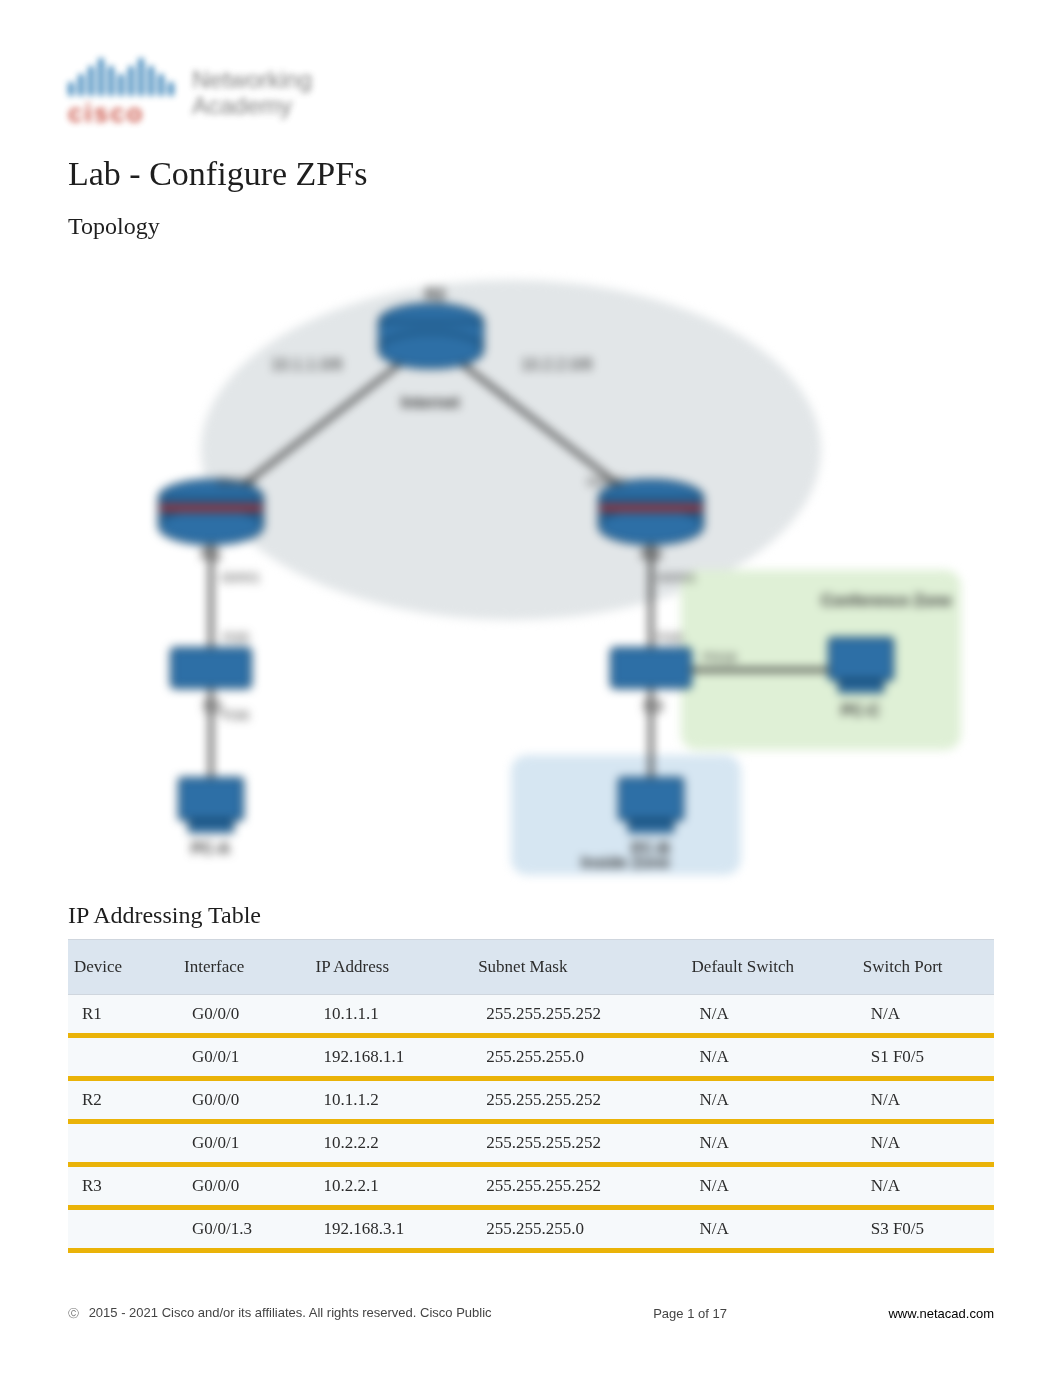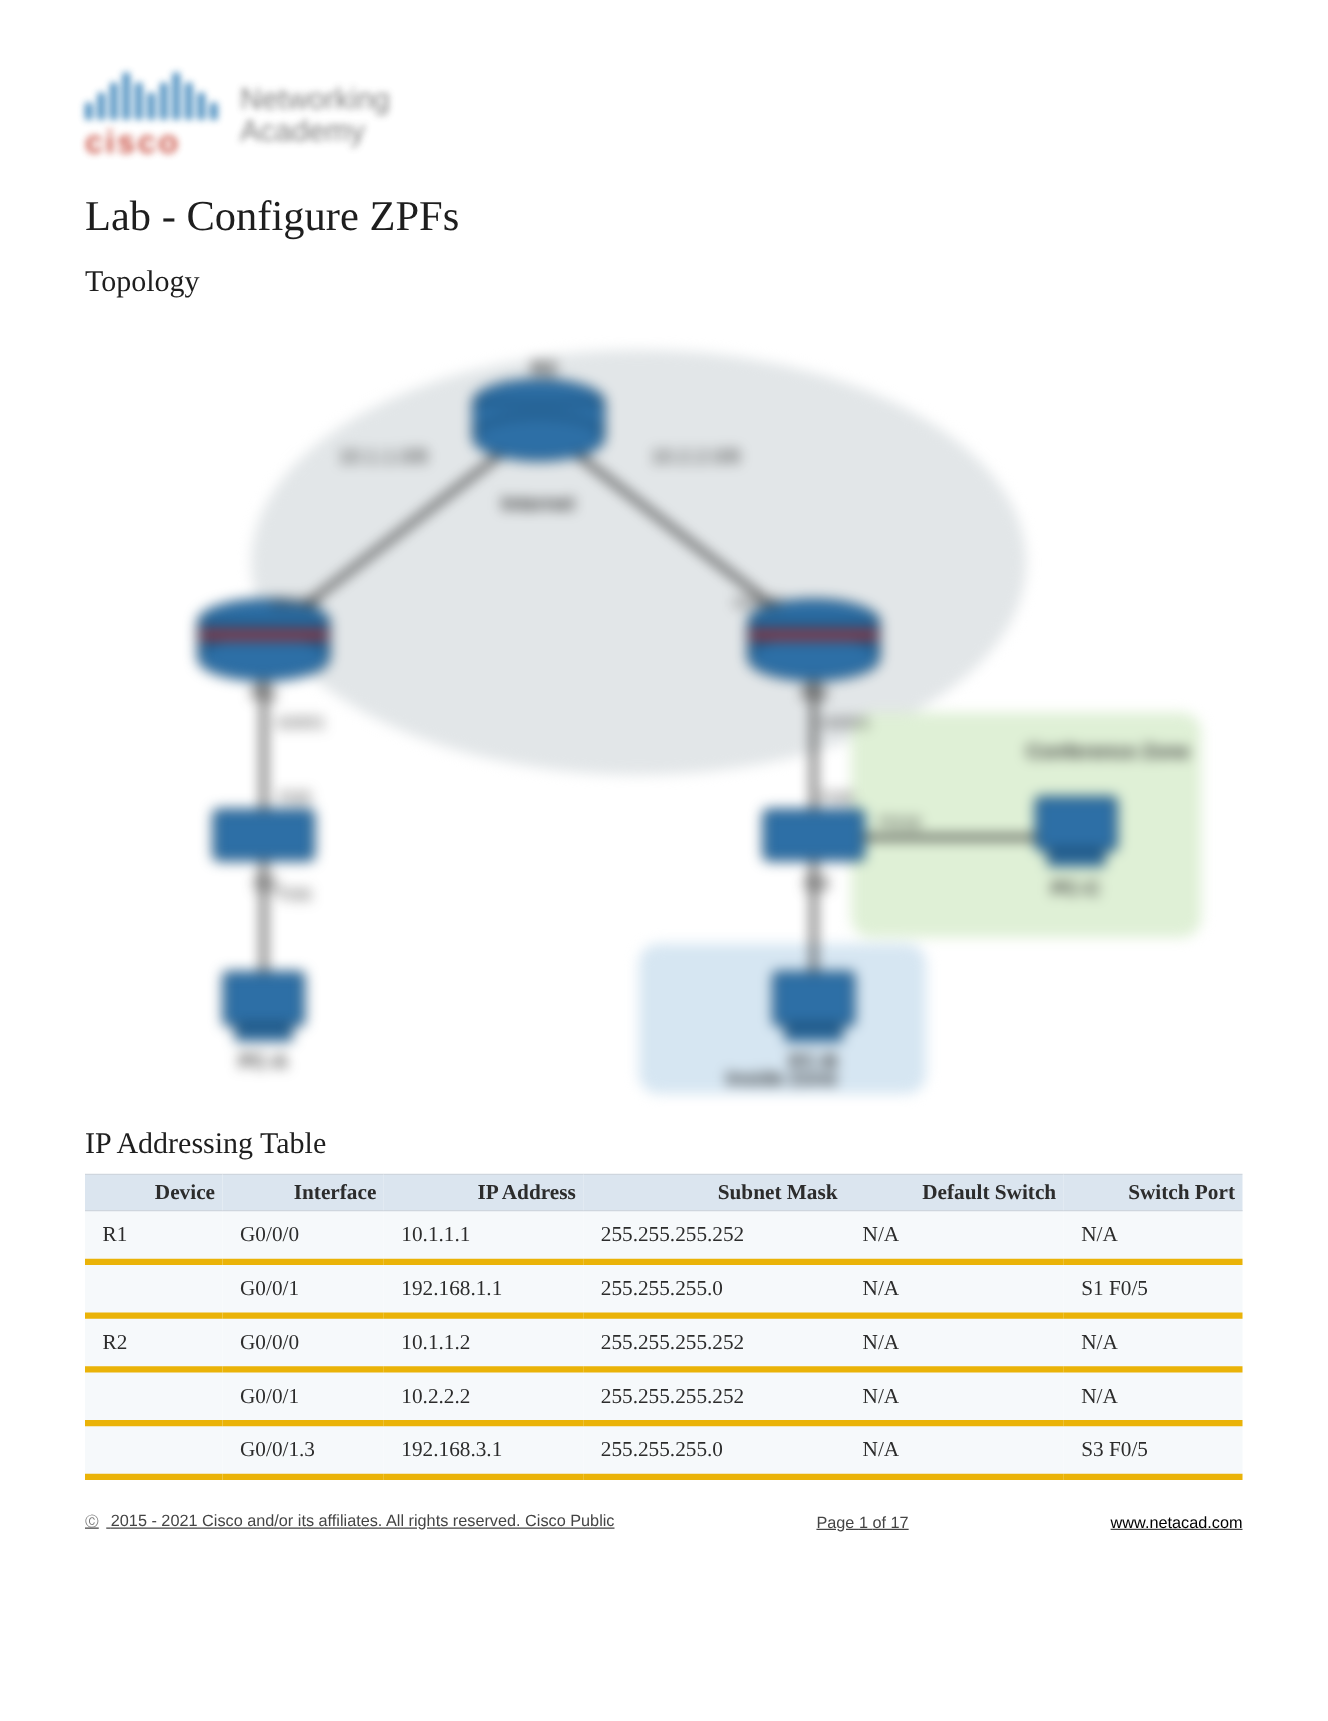--- a/index.html
+++ b/index.html
@@ -67,45 +67,44 @@
   .ip-table {
     width: 100%;
     border-collapse: collapse;
     font-family: "Times New Roman", Times, serif;
     font-size: 17px;
     margin-top: 6px;
   }
   .ip-table thead th {
     background: #dbe5ef;
     color: #2c2c2c;
-    font-weight: 700;
-    text-align: right;
-    padding: 4px 6px;
+    font-weight: 400;
+    text-align: left;
+    padding: 17px 6px;
     border-top: 1px solid #cfd6de;
     border-bottom: 1px solid #cfd6de;
   }
   .ip-table tbody td {
     background: #f6f9fb;
     padding: 9px 14px;
     border-top: 1px solid #e5e8ec;
     border-bottom: 5px solid #eab308;
     color: #2c2c2c;
   }
   .ip-table tbody tr td:first-child {
     width: 110px;
   }
   .footer {
     display: flex;
     justify-content: space-between;
     align-items: center;
-    margin-top: 25px;
+    margin-top: 52px;
     font-family: Arial, sans-serif;
     font-size: 13px;
     color: #444;
-    text-decoration: underline;
   }
   .footer .link { color: #000000; }
   .footer .copy-sym { font-size: 11px; margin-right: 6px; color: #777; }
 </style>
 </head>
 <body>
 
 <div class="logo-block">
   <div>
     <div class="cisco-bars">
@@ -259,20 +258,28 @@
     </tr>
     <tr>
       <td></td>
       <td>G0/0/1</td>
       <td>10.2.2.2</td>
       <td>255.255.255.252</td>
       <td>N/A</td>
       <td>N/A</td>
     </tr>
     <tr>
+      <td>R3</td>
+      <td>G0/0/0</td>
+      <td>10.2.2.1</td>
+      <td>255.255.255.252</td>
+      <td>N/A</td>
+      <td>N/A</td>
+    </tr>
+    <tr>
       <td></td>
       <td>G0/0/1.3</td>
       <td>192.168.3.1</td>
       <td>255.255.255.0</td>
       <td>N/A</td>
       <td>S3 F0/5</td>
     </tr>
   </tbody>
 </table>
 

